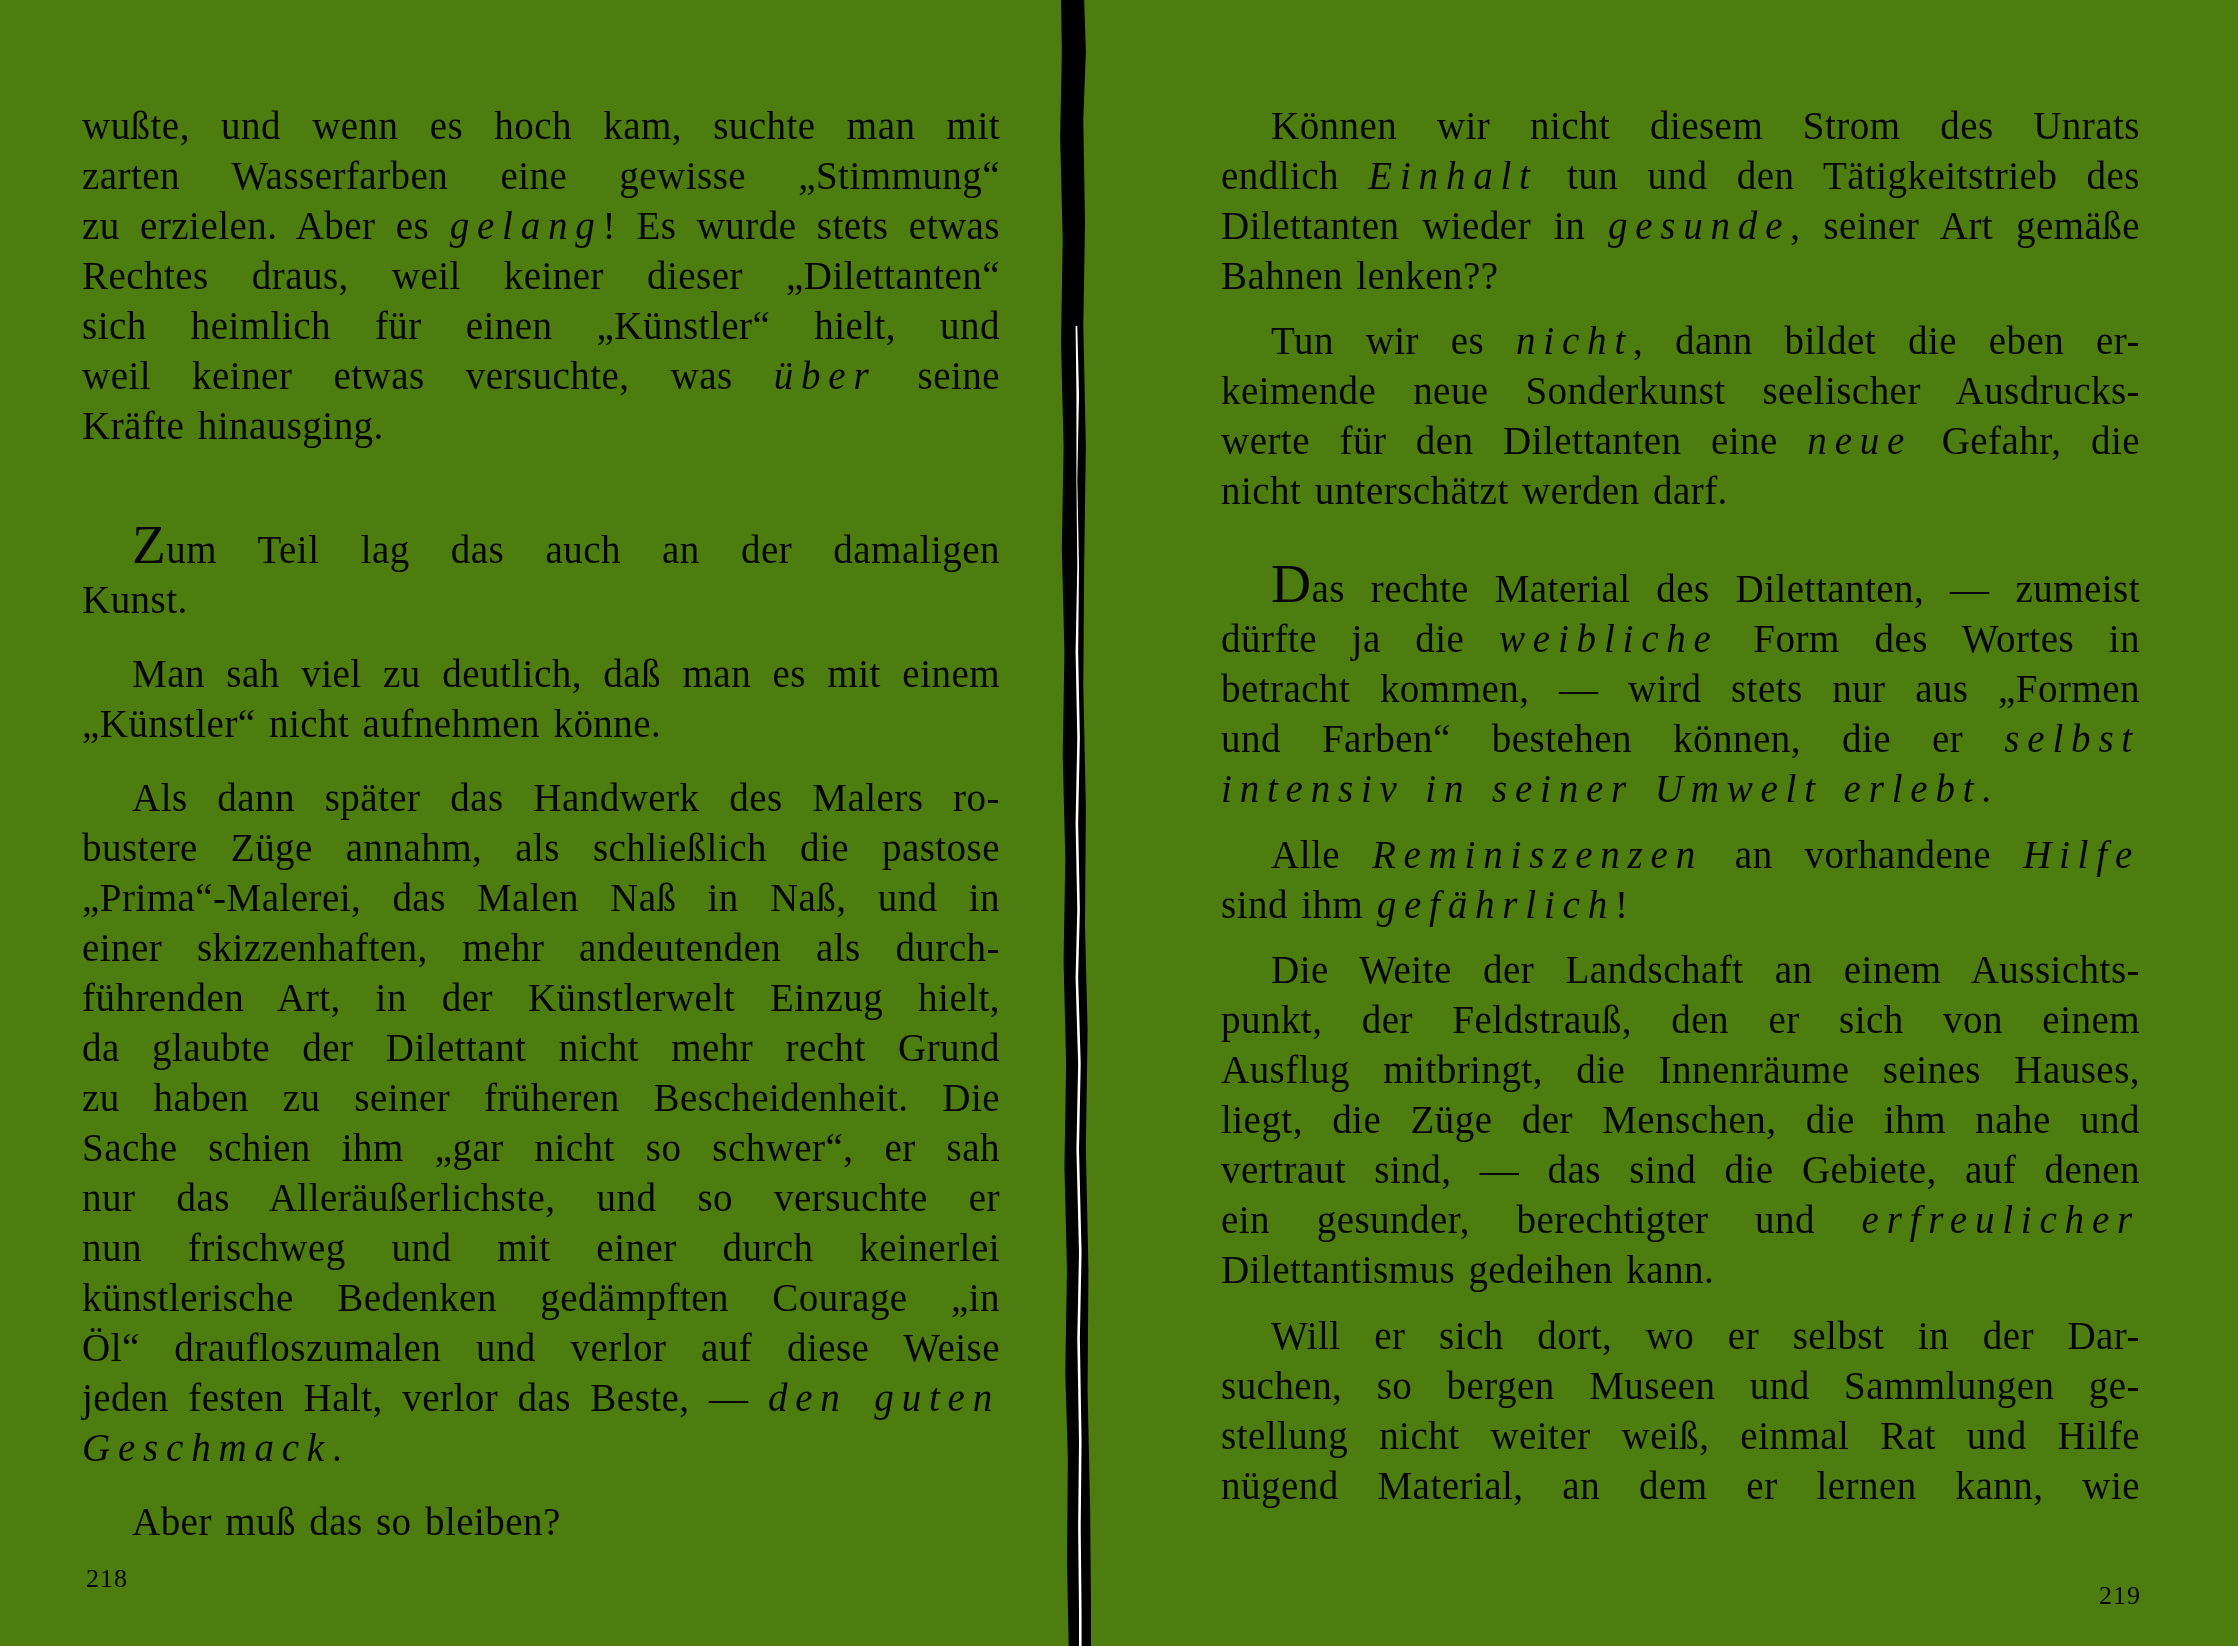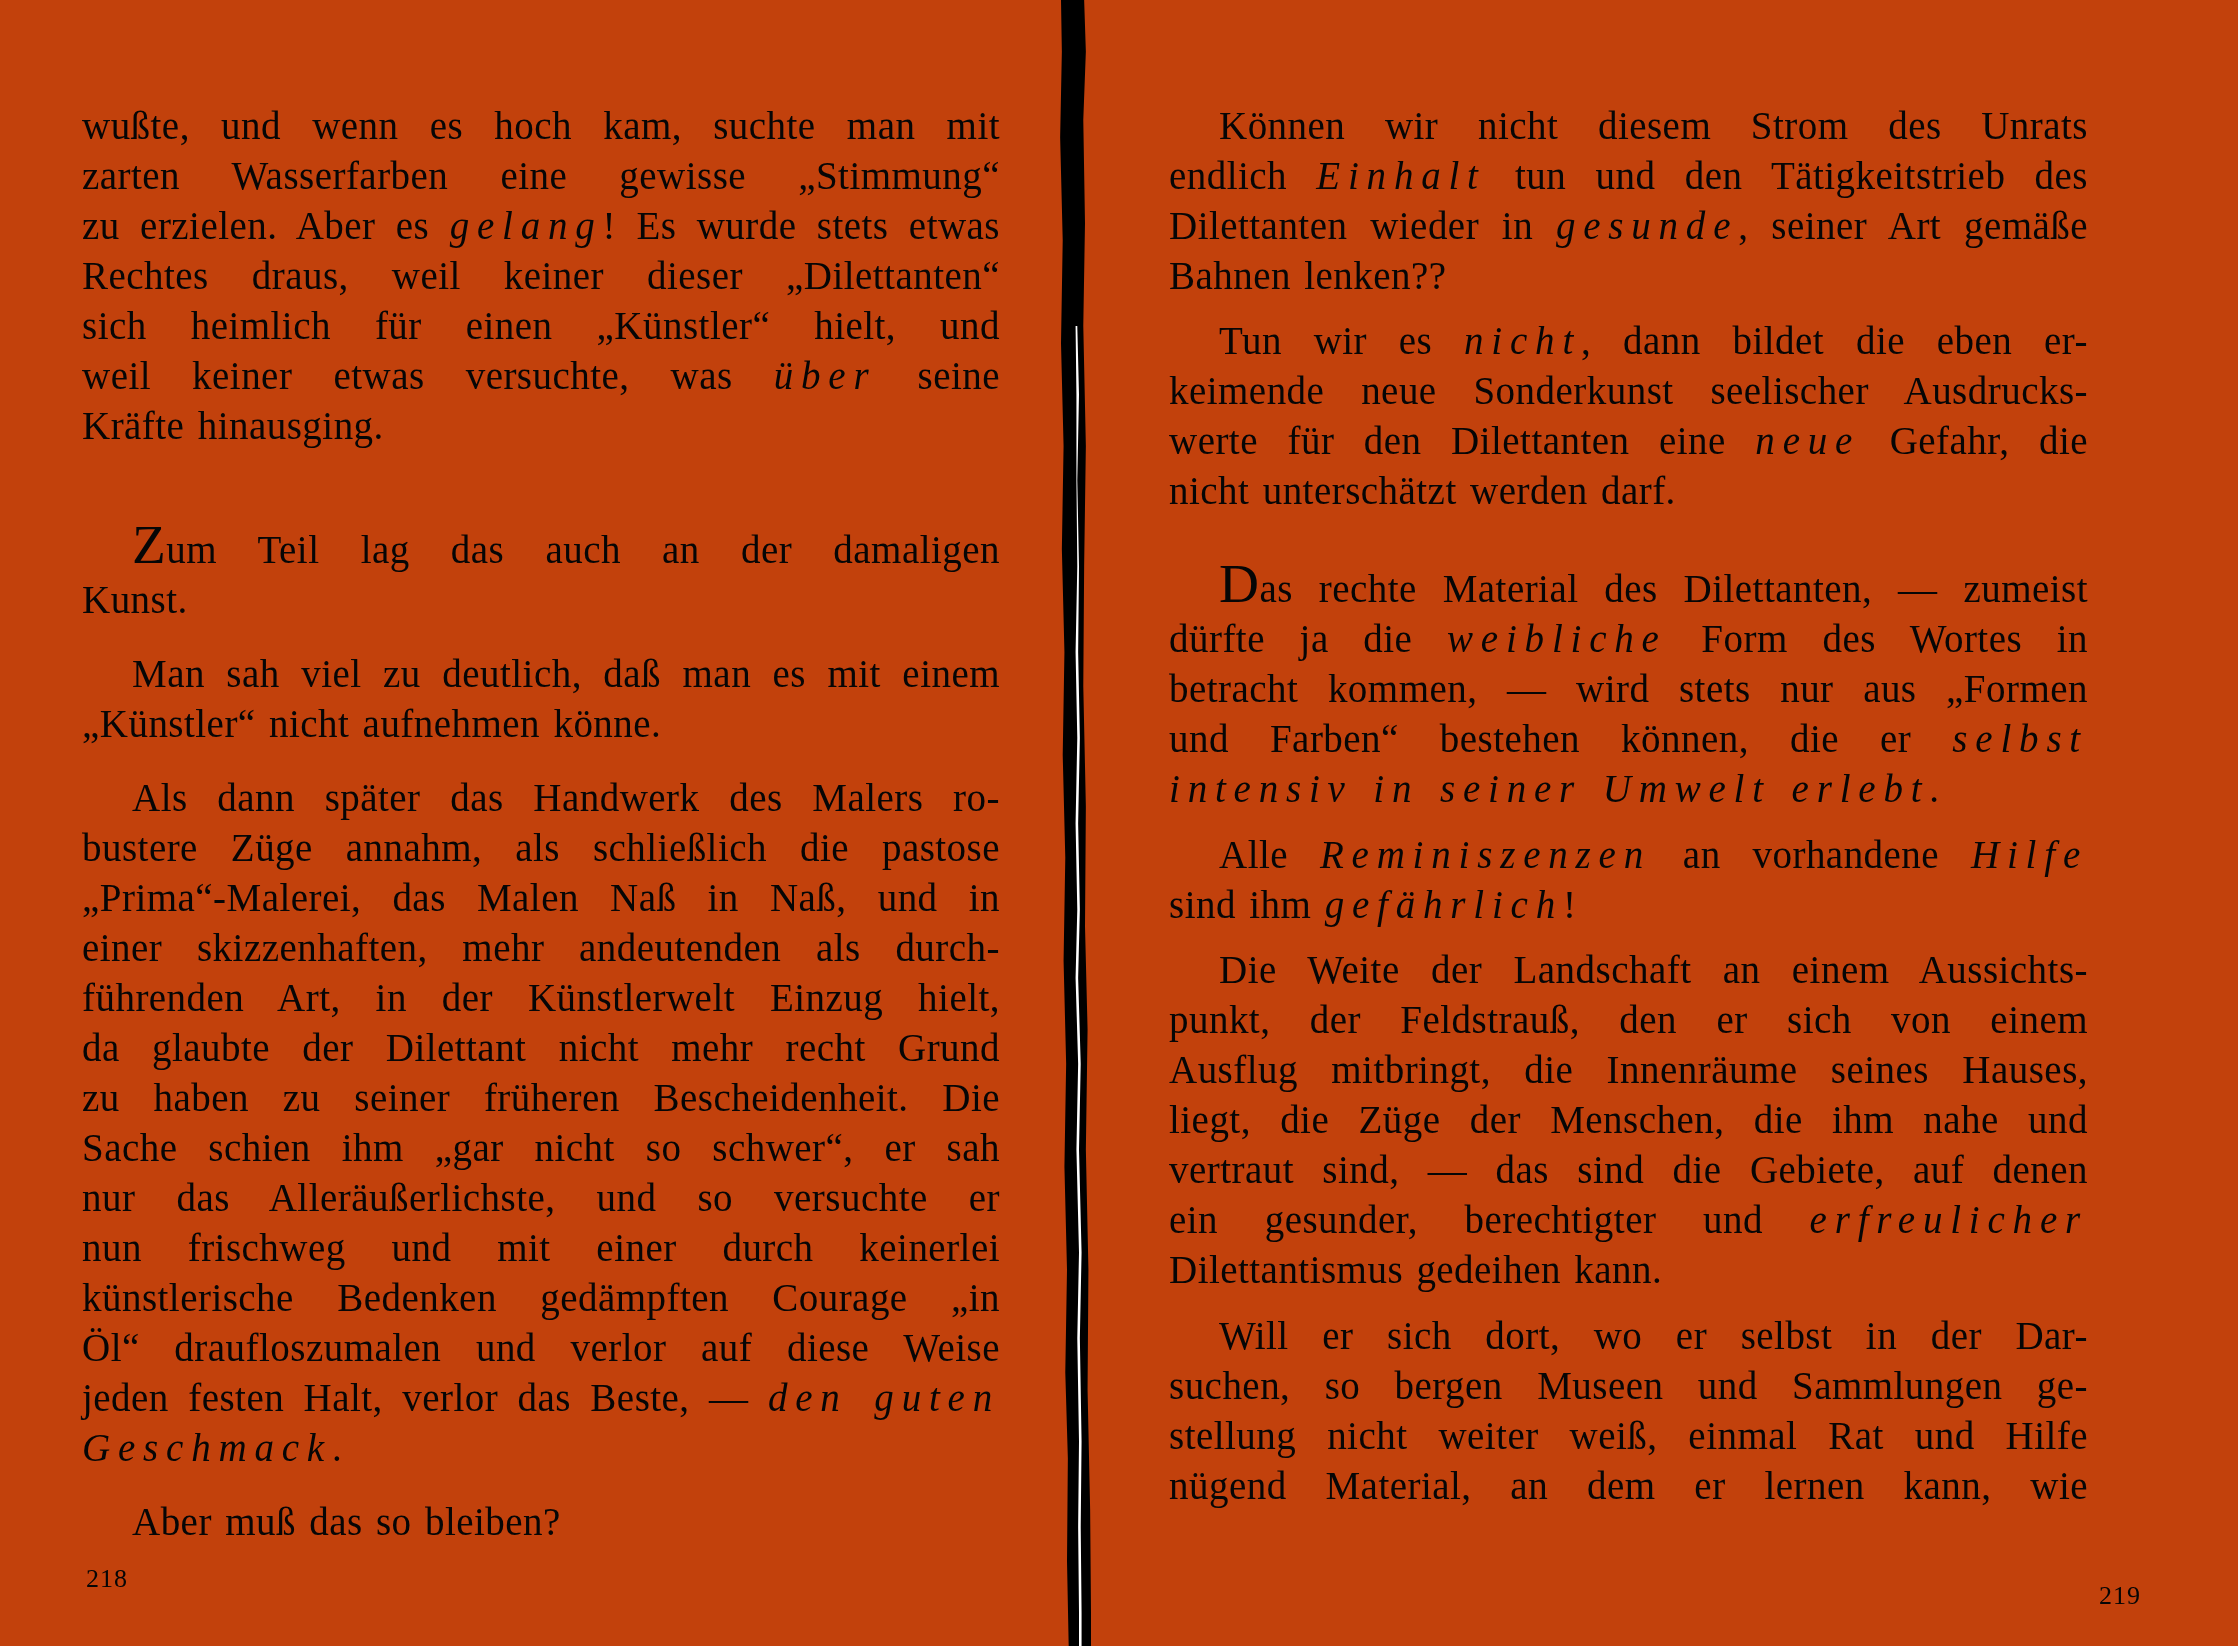--- a/index.html
+++ b/index.html
@@ -1,29 +1,29 @@
 <!DOCTYPE html>
 <html lang="de" style="font-size:13.7px"><head>
 <meta charset="utf-8">
 <style>
   html,body { margin:0; padding:0; background:#ffffff; }
   .sheet {
     position:relative;
     width:2239px; height:1647px;
-    background:#c2410c;
+    background:#4d7c0f;
     color:#060606;
     font-family:"Liberation Serif","DejaVu Serif",serif;
     font-size:39px;
     line-height:50px;
     letter-spacing:0.012em;
     overflow:hidden;
   }
   .page { position:absolute; top:101px; }
   .page.left  { left:82px;  width:918px; }
-  .page.right { left:1169px; width:919px; }
+  .page.right { left:1221px; width:919px; }
 
   .para { margin:0; }
   .left  .para.gap-para    { margin-top:24px; }
   .left  .para.gap-section { margin-top:74px; }
   .right .para.gap-para    { margin-top:15.4px; }
   .right .para.gap-section { margin-top:48px; }
 
   .line {
     text-align:justify;
     text-align-last:justify;

